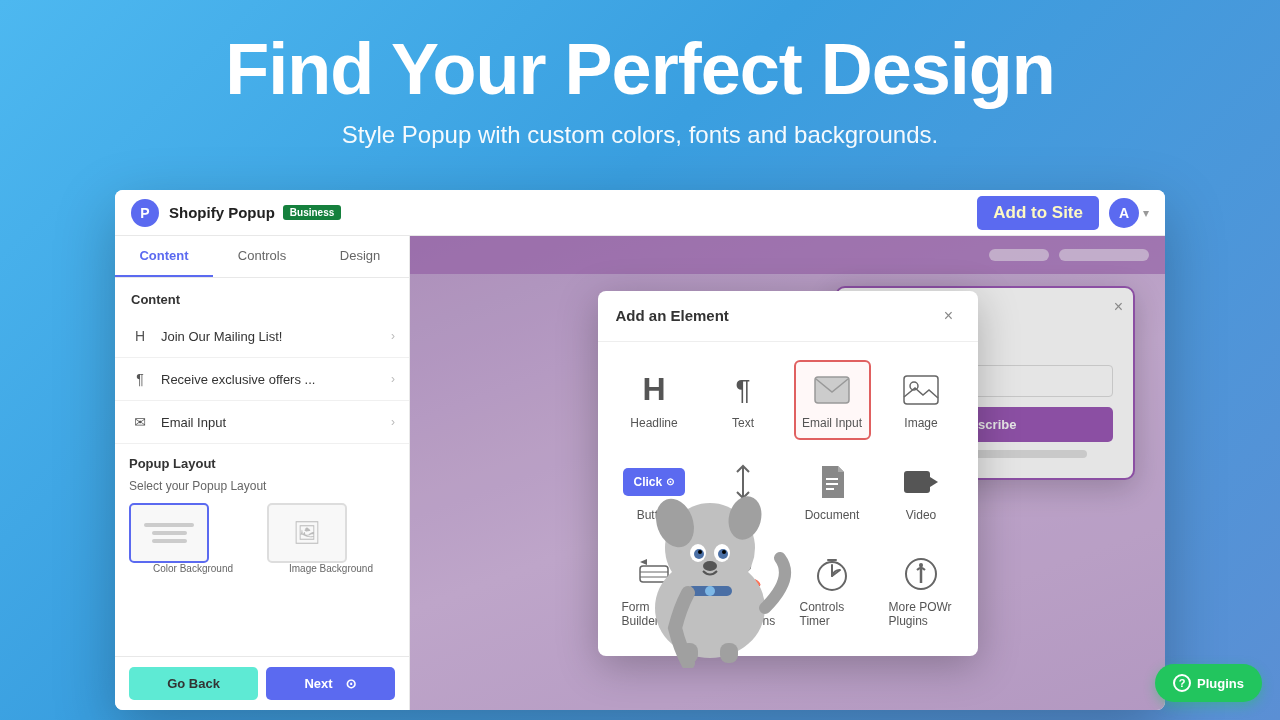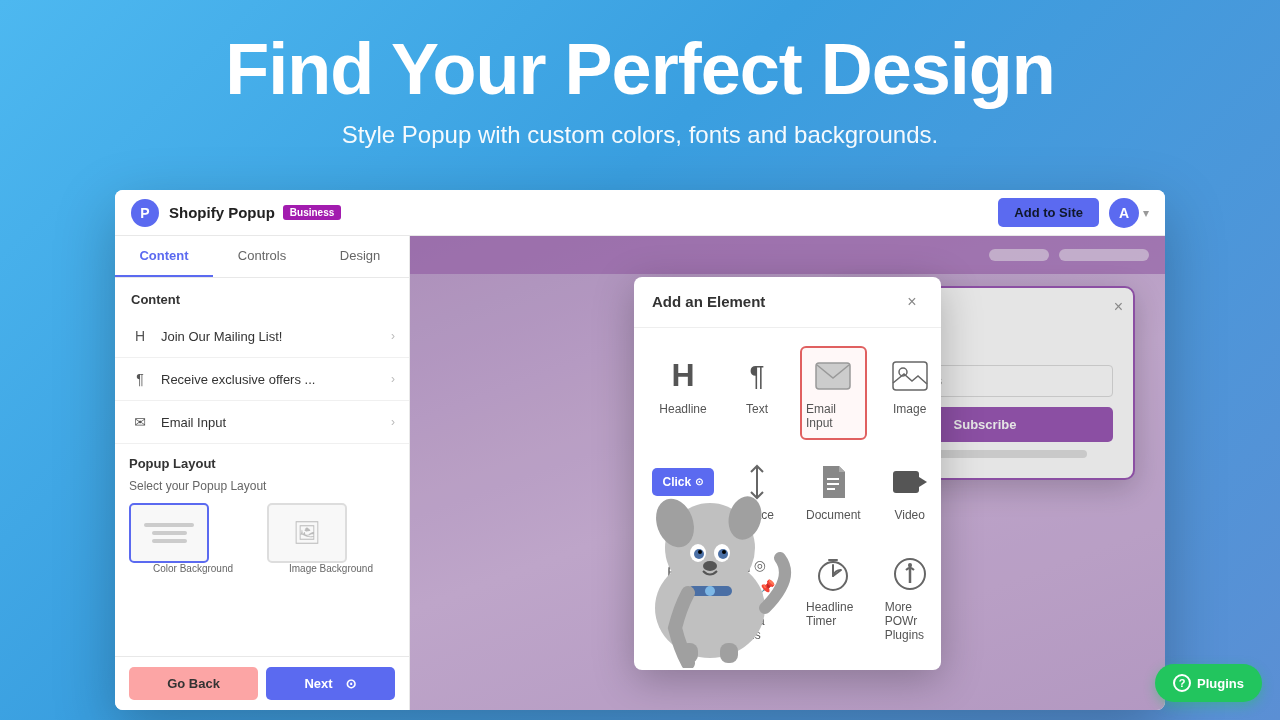--- a/index.html
+++ b/index.html
@@ -69,35 +69,35 @@
       font-weight: bold;
       margin-right: 10px;
     }
     .topbar-title {
       font-size: 15px;
       font-weight: 600;
       color: #222;
       margin-right: 8px;
     }
     .topbar-badge {
-      background: #a21caf;
+      background: #15803d;
       color: white;
       font-size: 10px;
       font-weight: 600;
       padding: 2px 7px;
       border-radius: 3px;
     }
     .topbar-spacer { flex: 1; }
     .topbar-add-btn {
       background: #5b6af0;
-      color: #0f172a;
+      color: #fef9c3;
       border: none;
       border-radius: 5px;
       padding: 7px 16px;
-      font-size: 13px;
+      font-size: 17px;
       font-weight: 600;
       cursor: pointer;
       margin-right: 10px;
       margin-left: 6px;
     }
     .topbar-avatar {
       width: 30px;
       height: 30px;
       background: #5b6af0;
       border-radius: 50%;
@@ -236,21 +236,21 @@
 
     .sidebar-footer {
       display: flex;
       border-top: 1px solid #e8e8e8;
       padding: 10px 14px;
       gap: 8px;
     }
     .footer-btn-back {
       flex: 1;
       padding: 9px;
-      background: #fca5a5;
+      background: #5eead4;
       border: none;
       border-radius: 5px;
       font-size: 13px;
       font-weight: 600;
       color: #333;
       cursor: pointer;
     }
     .footer-btn-next {
       flex: 1;
       padding: 9px;
@@ -297,21 +297,21 @@
       top: 0; left: 0; right: 0; bottom: 0;
       background: rgba(0,0,0,0.1);
       display: flex;
       align-items: center;
       justify-content: center;
     }
     .modal-box {
       background: white;
       border-radius: 8px;
       box-shadow: 0 10px 40px rgba(0,0,0,0.25);
-      width: 307px;
+      width: 380px;
       padding: 0;
       overflow: hidden;
     }
     .modal-header {
       display: flex;
       align-items: center;
       justify-content: space-between;
       padding: 14px 18px;
       border-bottom: 1px solid #eee;
     }
@@ -694,21 +694,21 @@
               <div class="modal-item">
                 <div class="modal-item-icon">
                   <svg width="36" height="36" viewBox="0 0 36 36">
                     <circle cx="18" cy="20" r="14" fill="none" stroke="#666" stroke-width="2"></circle>
                     <path d="M18 20 L18 9" stroke="#666" stroke-width="2" stroke-linecap="round"></path>
                     <path d="M18 20 L26 14" stroke="#666" stroke-width="2" stroke-linecap="round"></path>
                     <path d="M18 20 A8 8 0 0 1 26 14" fill="none" stroke="#666" stroke-width="2"></path>
                     <line x1="14" y1="4" x2="22" y2="4" stroke="#666" stroke-width="2" stroke-linecap="round"></line>
                   </svg>
                 </div>
-                <span class="modal-item-label">Headline Timer</span>
+                <span class="modal-item-label">Controls Timer</span>
               </div>
 
               <div class="modal-item">
                 <div class="modal-item-icon">
                   <svg width="36" height="36" viewBox="0 0 36 36">
                     <circle cx="18" cy="18" r="15" fill="none" stroke="#666" stroke-width="2"></circle>
                     <line x1="18" y1="9" x2="18" y2="27" stroke="#666" stroke-width="2.5"></line>
                     <line x1="18" y1="9" x2="18" y2="13" stroke="#666" stroke-width="2.5"></line>
                     <circle cx="18" cy="9" r="2" fill="#666"></circle>
                     <path d="M14,14 Q18,10 22,14" fill="none" stroke="#666" stroke-width="2"></path>

